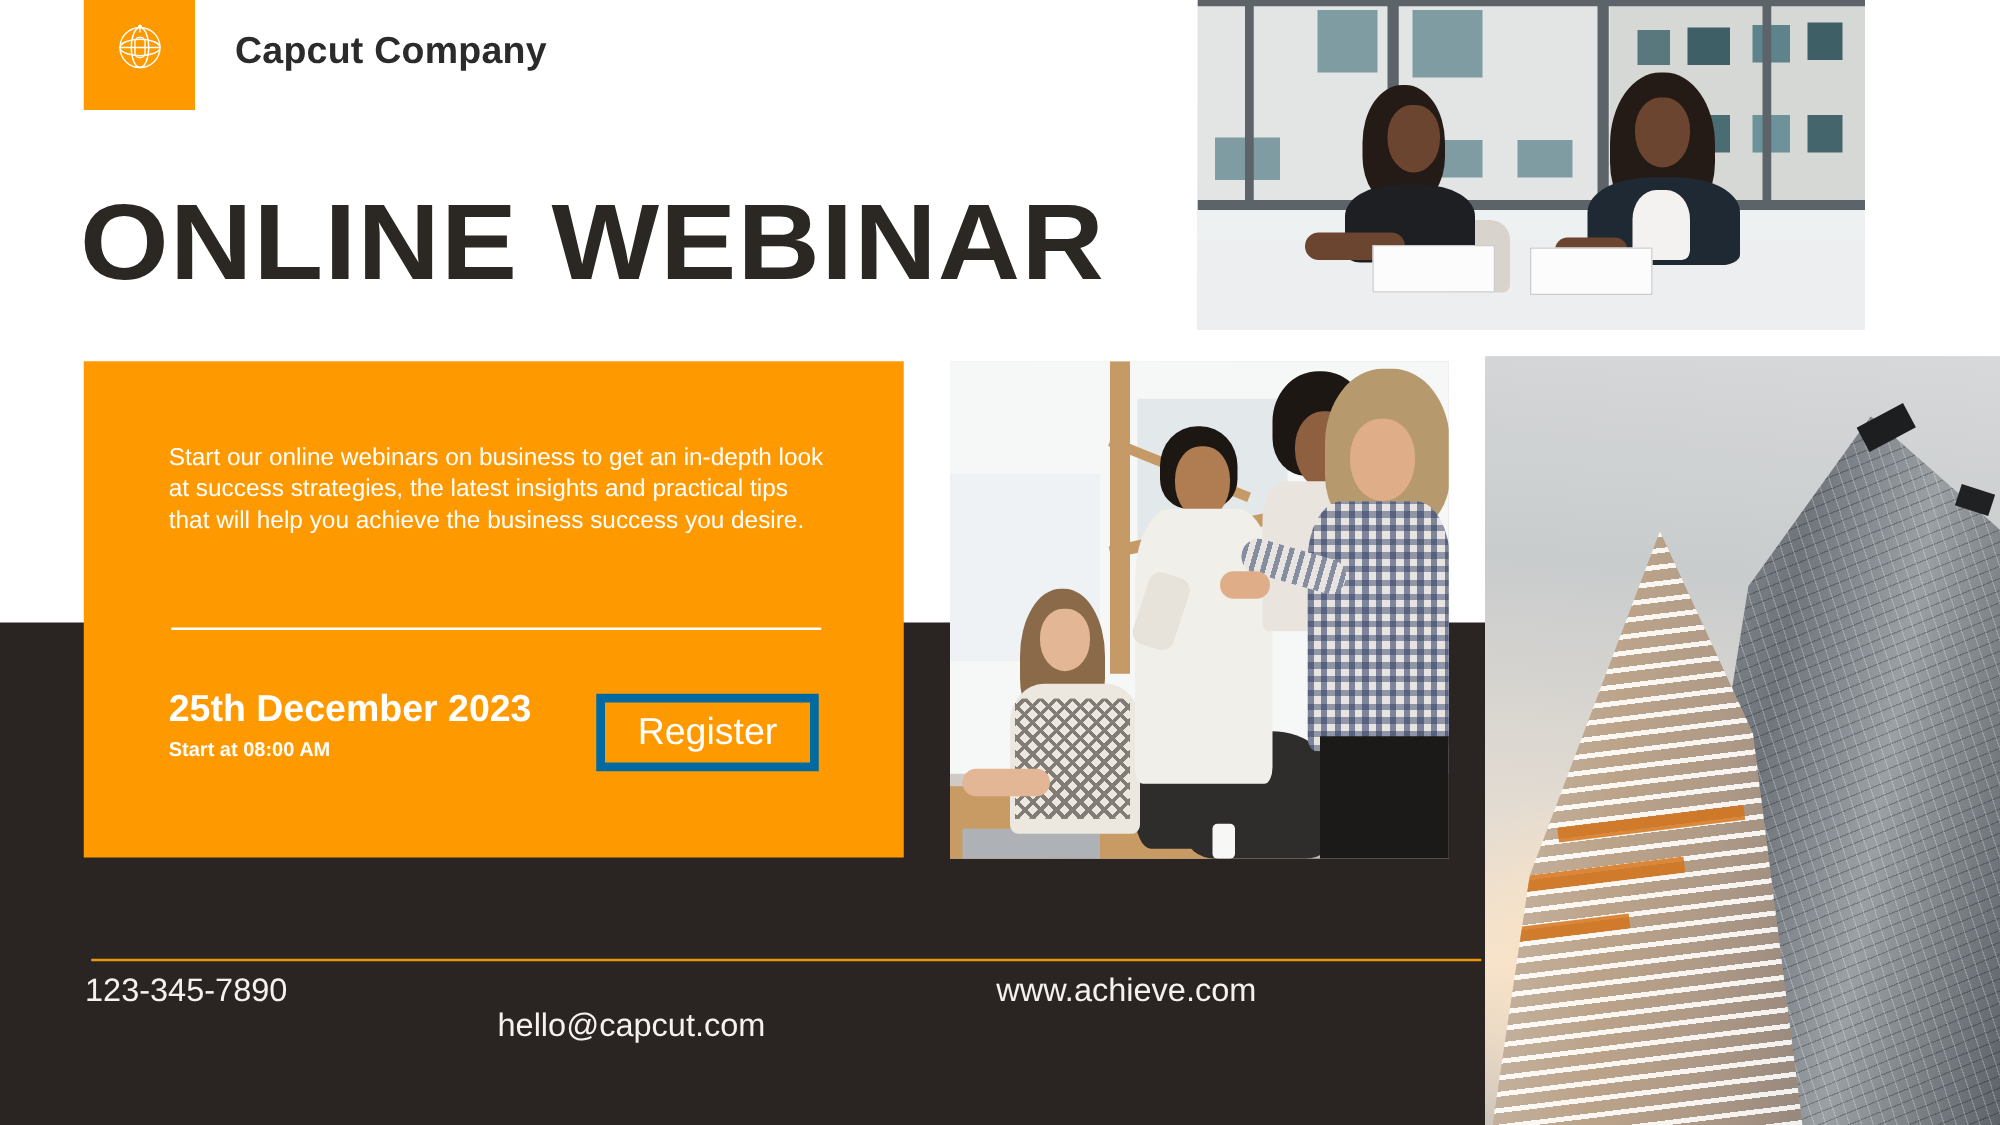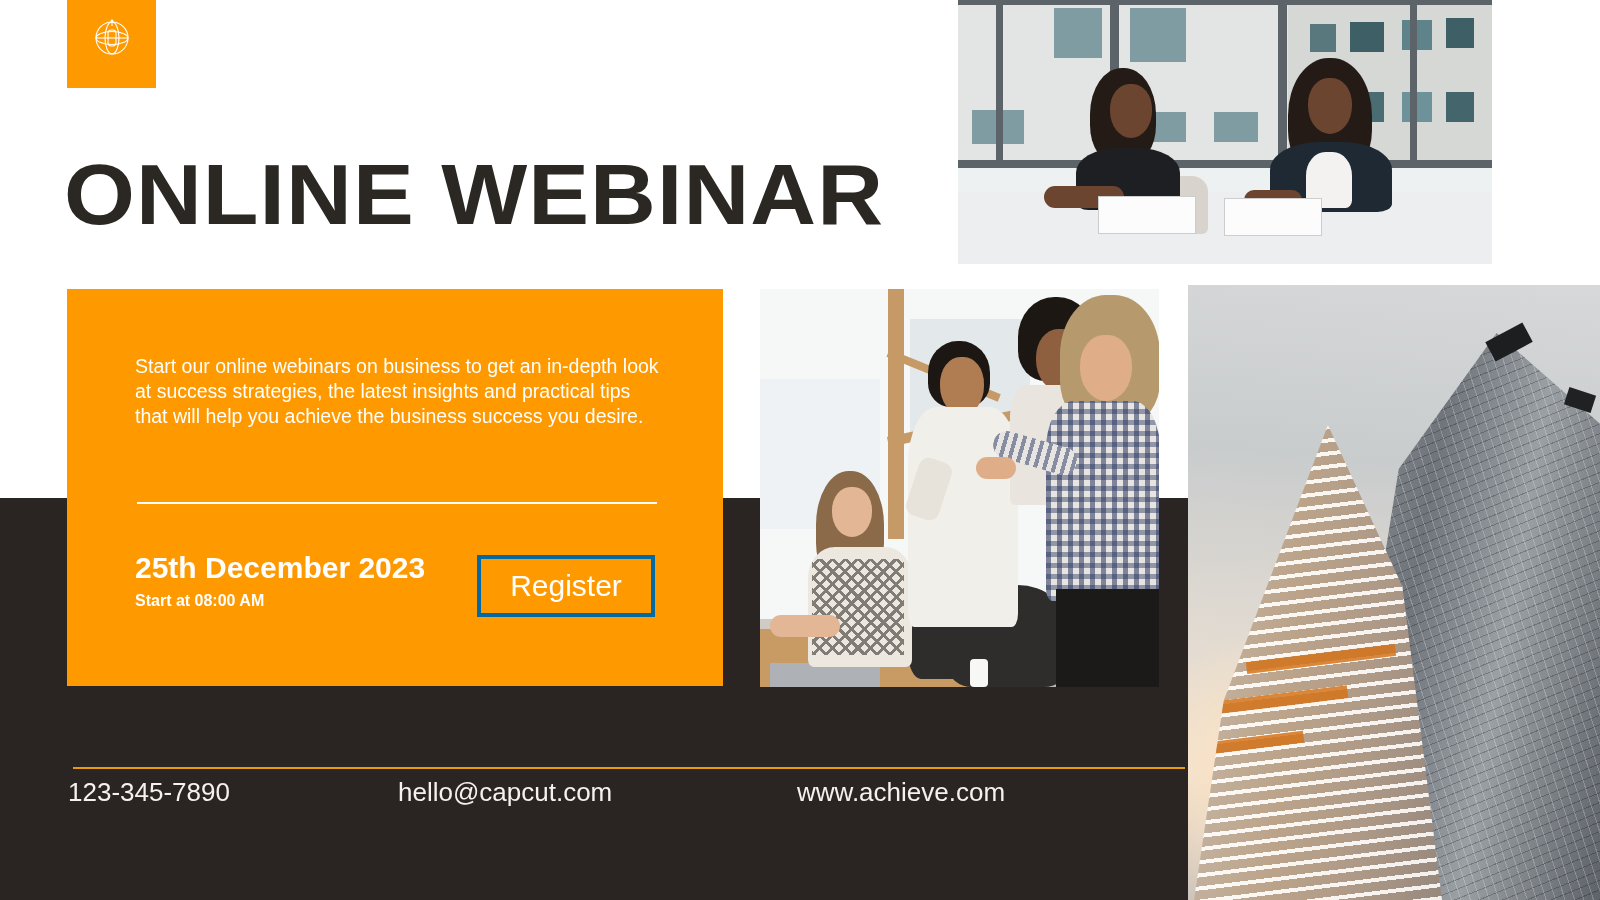--- a/index.html
+++ b/index.html
@@ -99,21 +99,21 @@
     left: 68px; top: 303px;
     font-size: 16px;
     font-weight: bold;
     color: #ffffff;
     white-space: nowrap;
   }
   .register-button {
     position: absolute;
     left: 410px; top: 266px;
     width: 178px; height: 62px;
-    border: 4px solid #0369a1;
+    border: 7px solid #0369a1;
     box-sizing: border-box;
     display: flex;
     align-items: center;
     justify-content: center;
     cursor: pointer;
   }
   .register-button span {
     font-size: 30px;
     color: #ffffff;
   }
@@ -126,21 +126,21 @@
     background: #e8990f;
   }
   .contact {
     position: absolute;
     top: 777px;
     font-size: 26px;
     color: #f4f1ee;
     white-space: nowrap;
   }
   .contact.phone { left: 68px; }
-  .contact.email { left: 398px; }
+  .contact.email { left: 398px; margin-top: 28px; }
   .contact.web   { left: 797px; }
 
   
   .photo { position: absolute; overflow: hidden; }
 
   .photo-top {
     left: 958px; top: 0;
     width: 534px; height: 264px;
     background: linear-gradient(170deg,#e9edef 0%, #dfe4e7 45%, #cfd6da 100%);
   }
@@ -242,20 +242,21 @@
     <svg width="44" height="44" viewBox="0 0 44 44">
       <circle cx="22" cy="22" r="16" fill="none" stroke="#ffffff" stroke-width="1.1"></circle>
       <ellipse cx="22" cy="22" rx="7" ry="16" fill="none" stroke="#ffffff" stroke-width="1.1"></ellipse>
       <line x1="6" y1="22" x2="38" y2="22" stroke="#ffffff" stroke-width="1.1"></line>
       <ellipse cx="22" cy="22" rx="16" ry="6.5" fill="none" stroke="#ffffff" stroke-width="1.1"></ellipse>
       <rect x="18" y="14" width="8" height="16" rx="3.4" fill="none" stroke="#ffffff" stroke-width="1.1"></rect>
       <line x1="22" y1="6" x2="22" y2="10" stroke="#ffffff" stroke-width="1.1"></line>
       <circle cx="22" cy="5" r="1.4" fill="#ffffff"></circle>
     </svg>
   </div>
+  <div class="company-name">Capcut Company</div>
 
   <div class="main-title">ONLINE WEBINAR</div>
 
   <div class="orange-panel">
     <div class="panel-paragraph">Start our online webinars on business to get an in-depth  look at success strategies, the latest insights and practical tips that will help you achieve the business success you desire.</div>
     <div class="panel-divider"></div>
     <div class="event-date">25th December 2023</div>
     <div class="event-time">Start at 08:00 AM</div>
     <div class="register-button">
       <span>Register</span>

